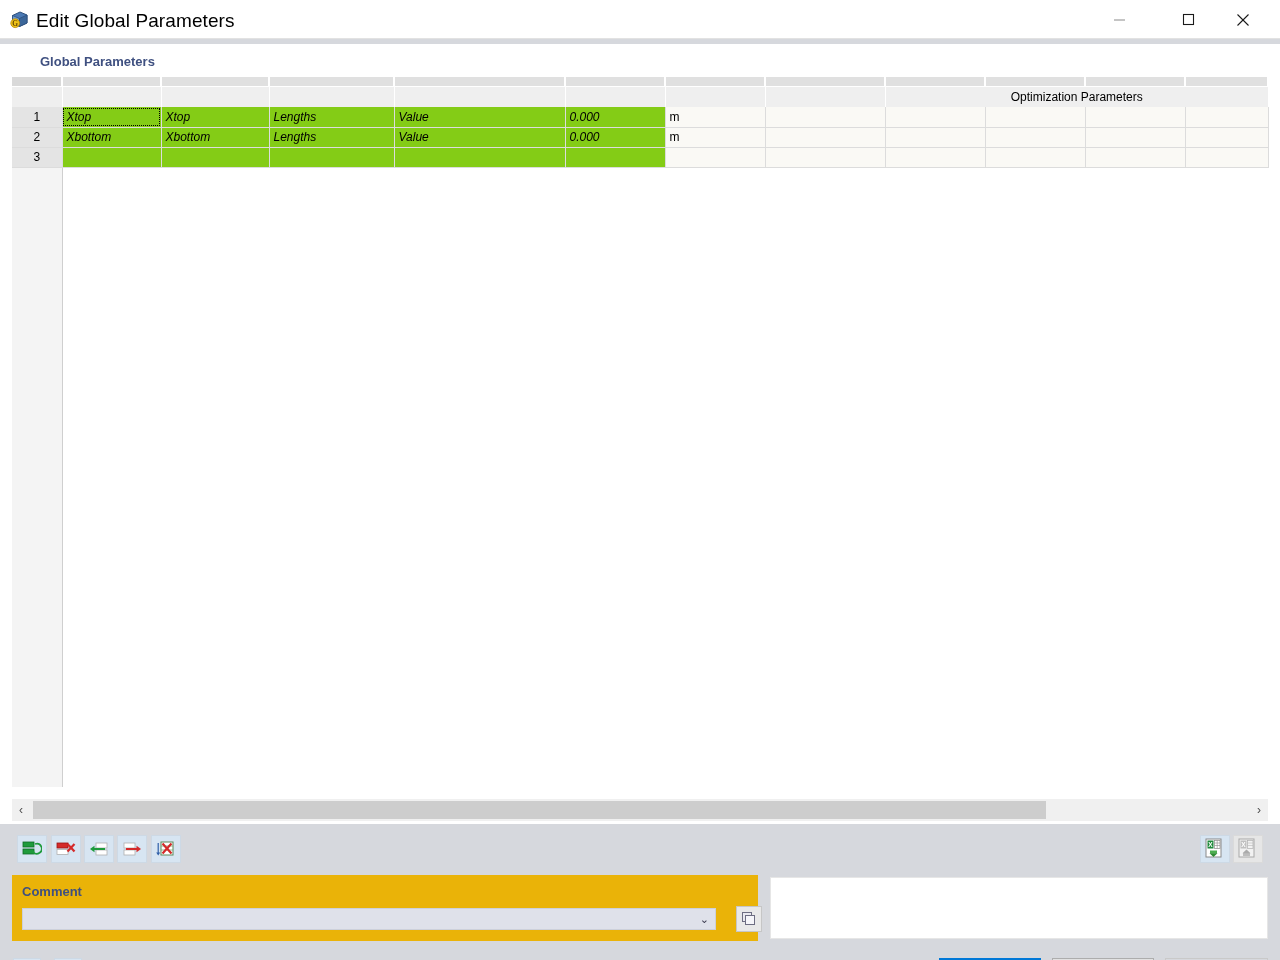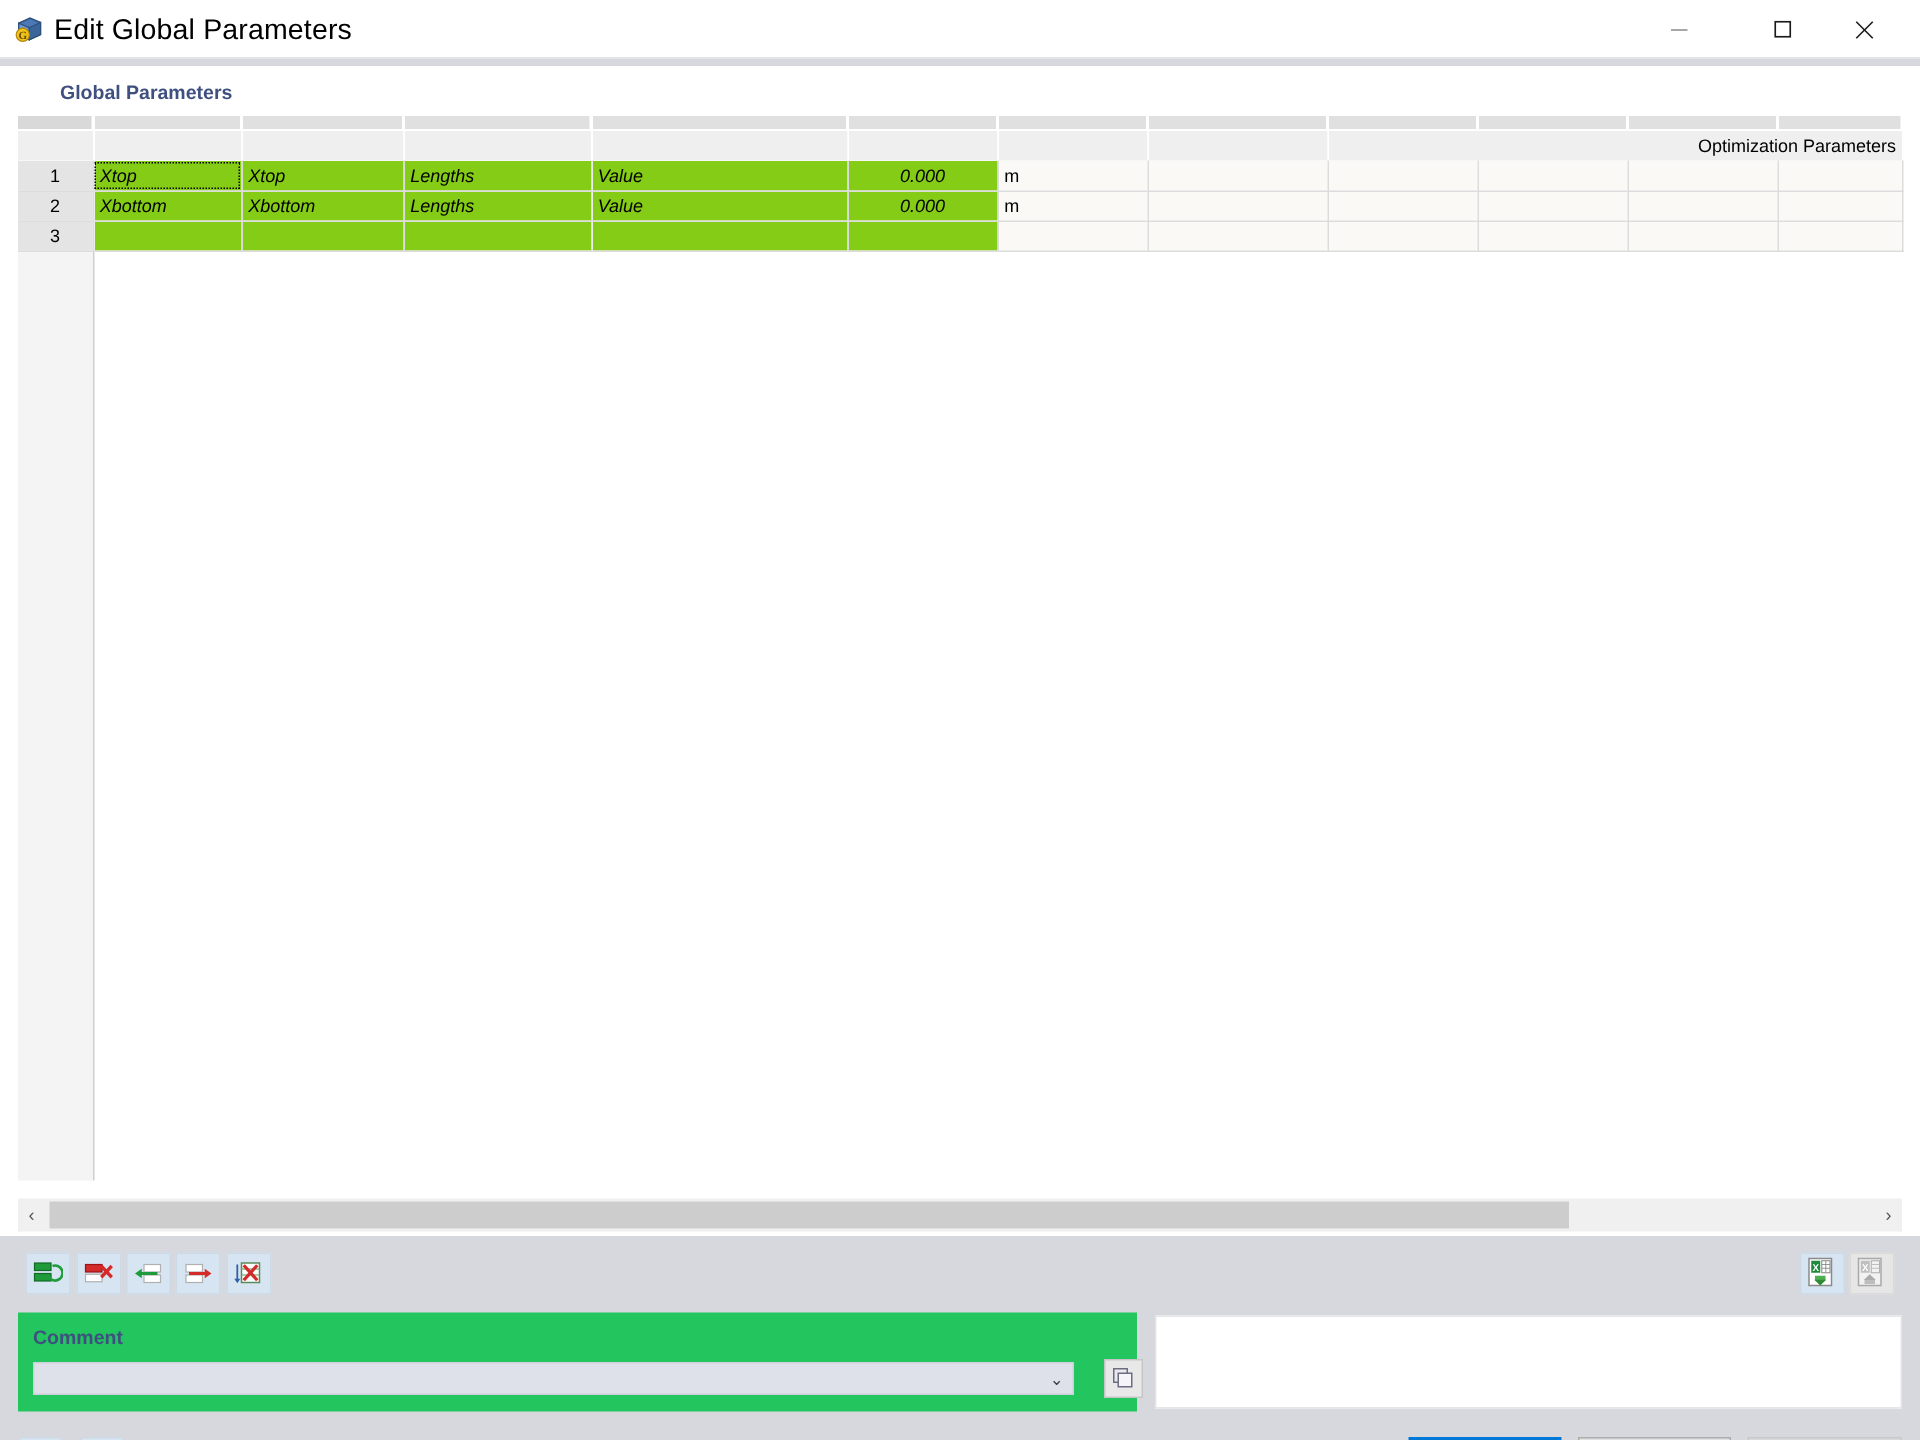--- a/index.html
+++ b/index.html
@@ -96,21 +96,21 @@
     border-bottom: 1px solid #ffffff;
     border-right: 2px solid #ffffff;
   }
   tr.spacer th.sp-no { background: #d9d9d9; border-right: 2px solid #ffffff;}
   
   tr.grouphdr th {
     height: 21px;
     background: #efefef;
     border-right: 1px solid #ffffff;
     border-bottom: none;
-    text-align: right;
+    text-align: center;
     font-size: 12px;
     color: #000;
   }
   tr.grouphdr th.blank { background: #efefef; border-right:1px solid #ffffff;}
   tr.grouphdr th.nob { border-right: none; }
   
   tr.colhdr th {
     height: 22px;
     background: #efefef;
     border-right: 1px solid #ffffff;
@@ -121,21 +121,21 @@
   tr.colhdr th.hdr-no { background: #e4e4e4; }
 
   td.cell-no {
     background: #e4e4e4;
     text-align: center;
     color: #000;
     border-right: 1px solid #cfcfcf;
   }
   td.edit   { background: #84cc16; font-style: italic; }
   td.ro     { background: #faf9f5; }
-  td.num    { text-align: center; }
+  td.num    { text-align: left; }
   td.selected {
     outline: 1px dotted #000;
     outline-offset: -2px;
   }
   tr.grow td { height: 20px; }
   tr.empty-fill td {
     background: #ffffff;
     border-right: none;
     border-bottom: none;
     height: 20px;
@@ -175,21 +175,21 @@
   #tb2 { left: 51px; }
   #tb3 { left: 84px; }
   #tb4 { left: 117px; }
   #tb5 { left: 151px; }
   #tb-imp { left: 1200px; }
   #tb-exp { left: 1233px; }
 
   
   #comment-card {
     position: absolute; left: 12px; top: 836px; width: 746px; height: 66px;
-    background: #22c55e;
+    background: #eab308;
   }
   #comment-label {
     position: absolute; left: 10px; top: 9px;
     font-size: 13px; font-weight: bold; color: #3f5080;
   }
   #comment-input {
     position: absolute; left: 10px; top: 33px; width: 694px; height: 22px;
     background: #dfe1ea;
     border: 1px solid #cdd0da;
     display: flex; align-items: center;

